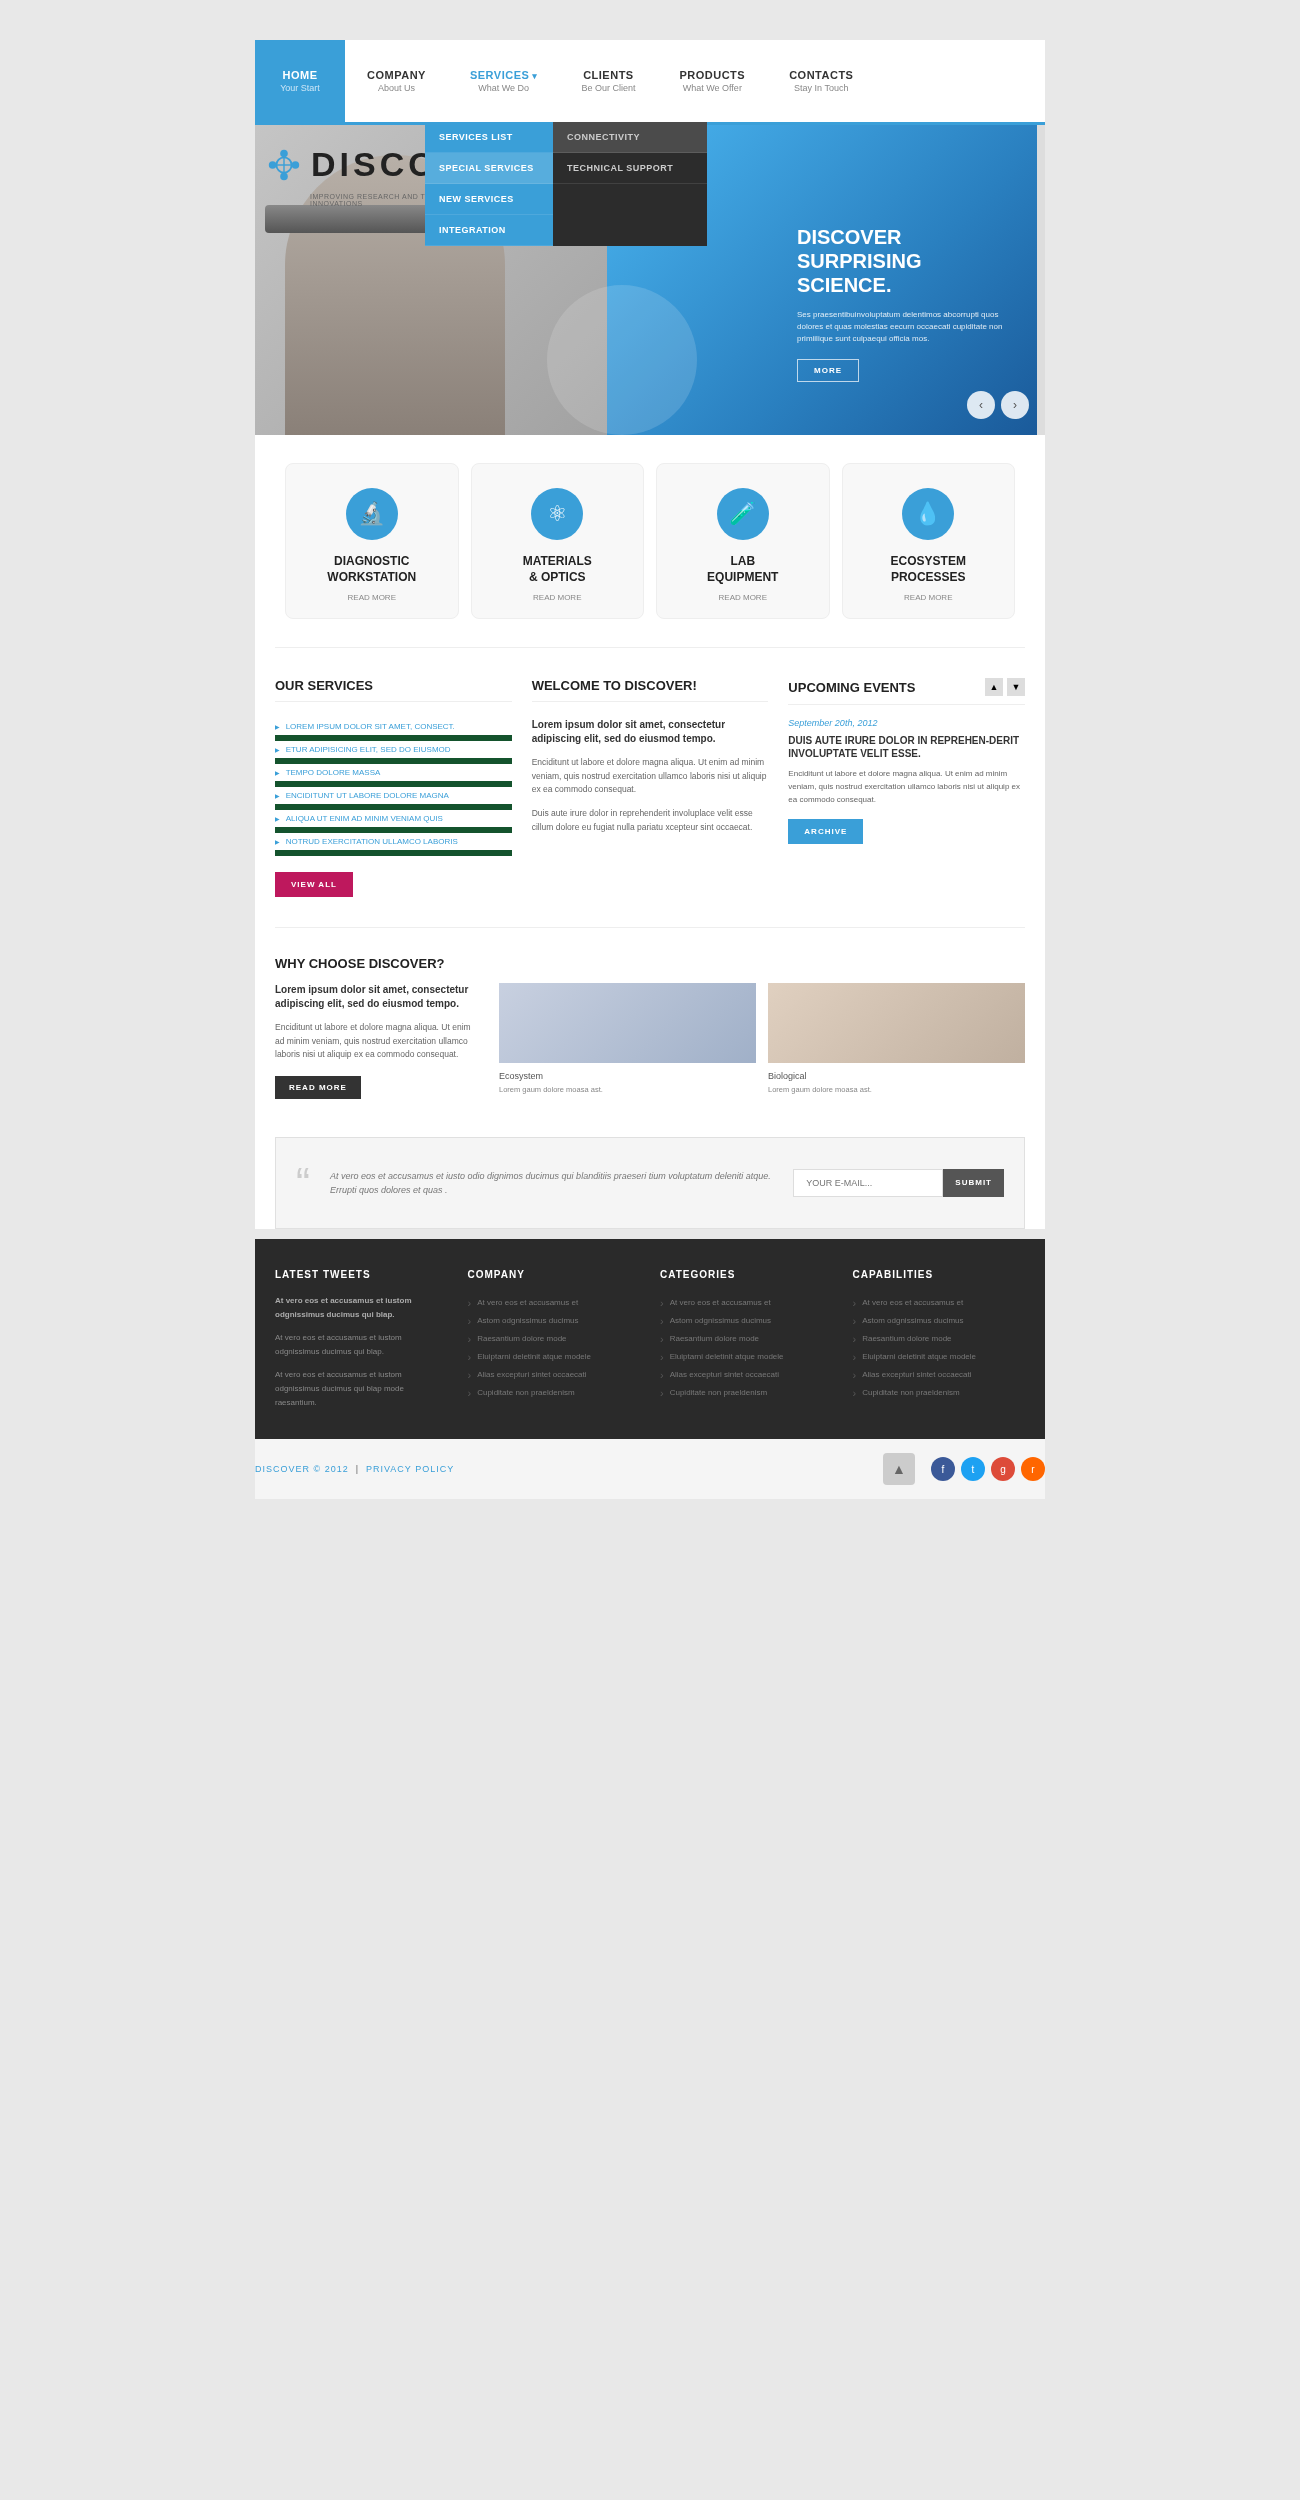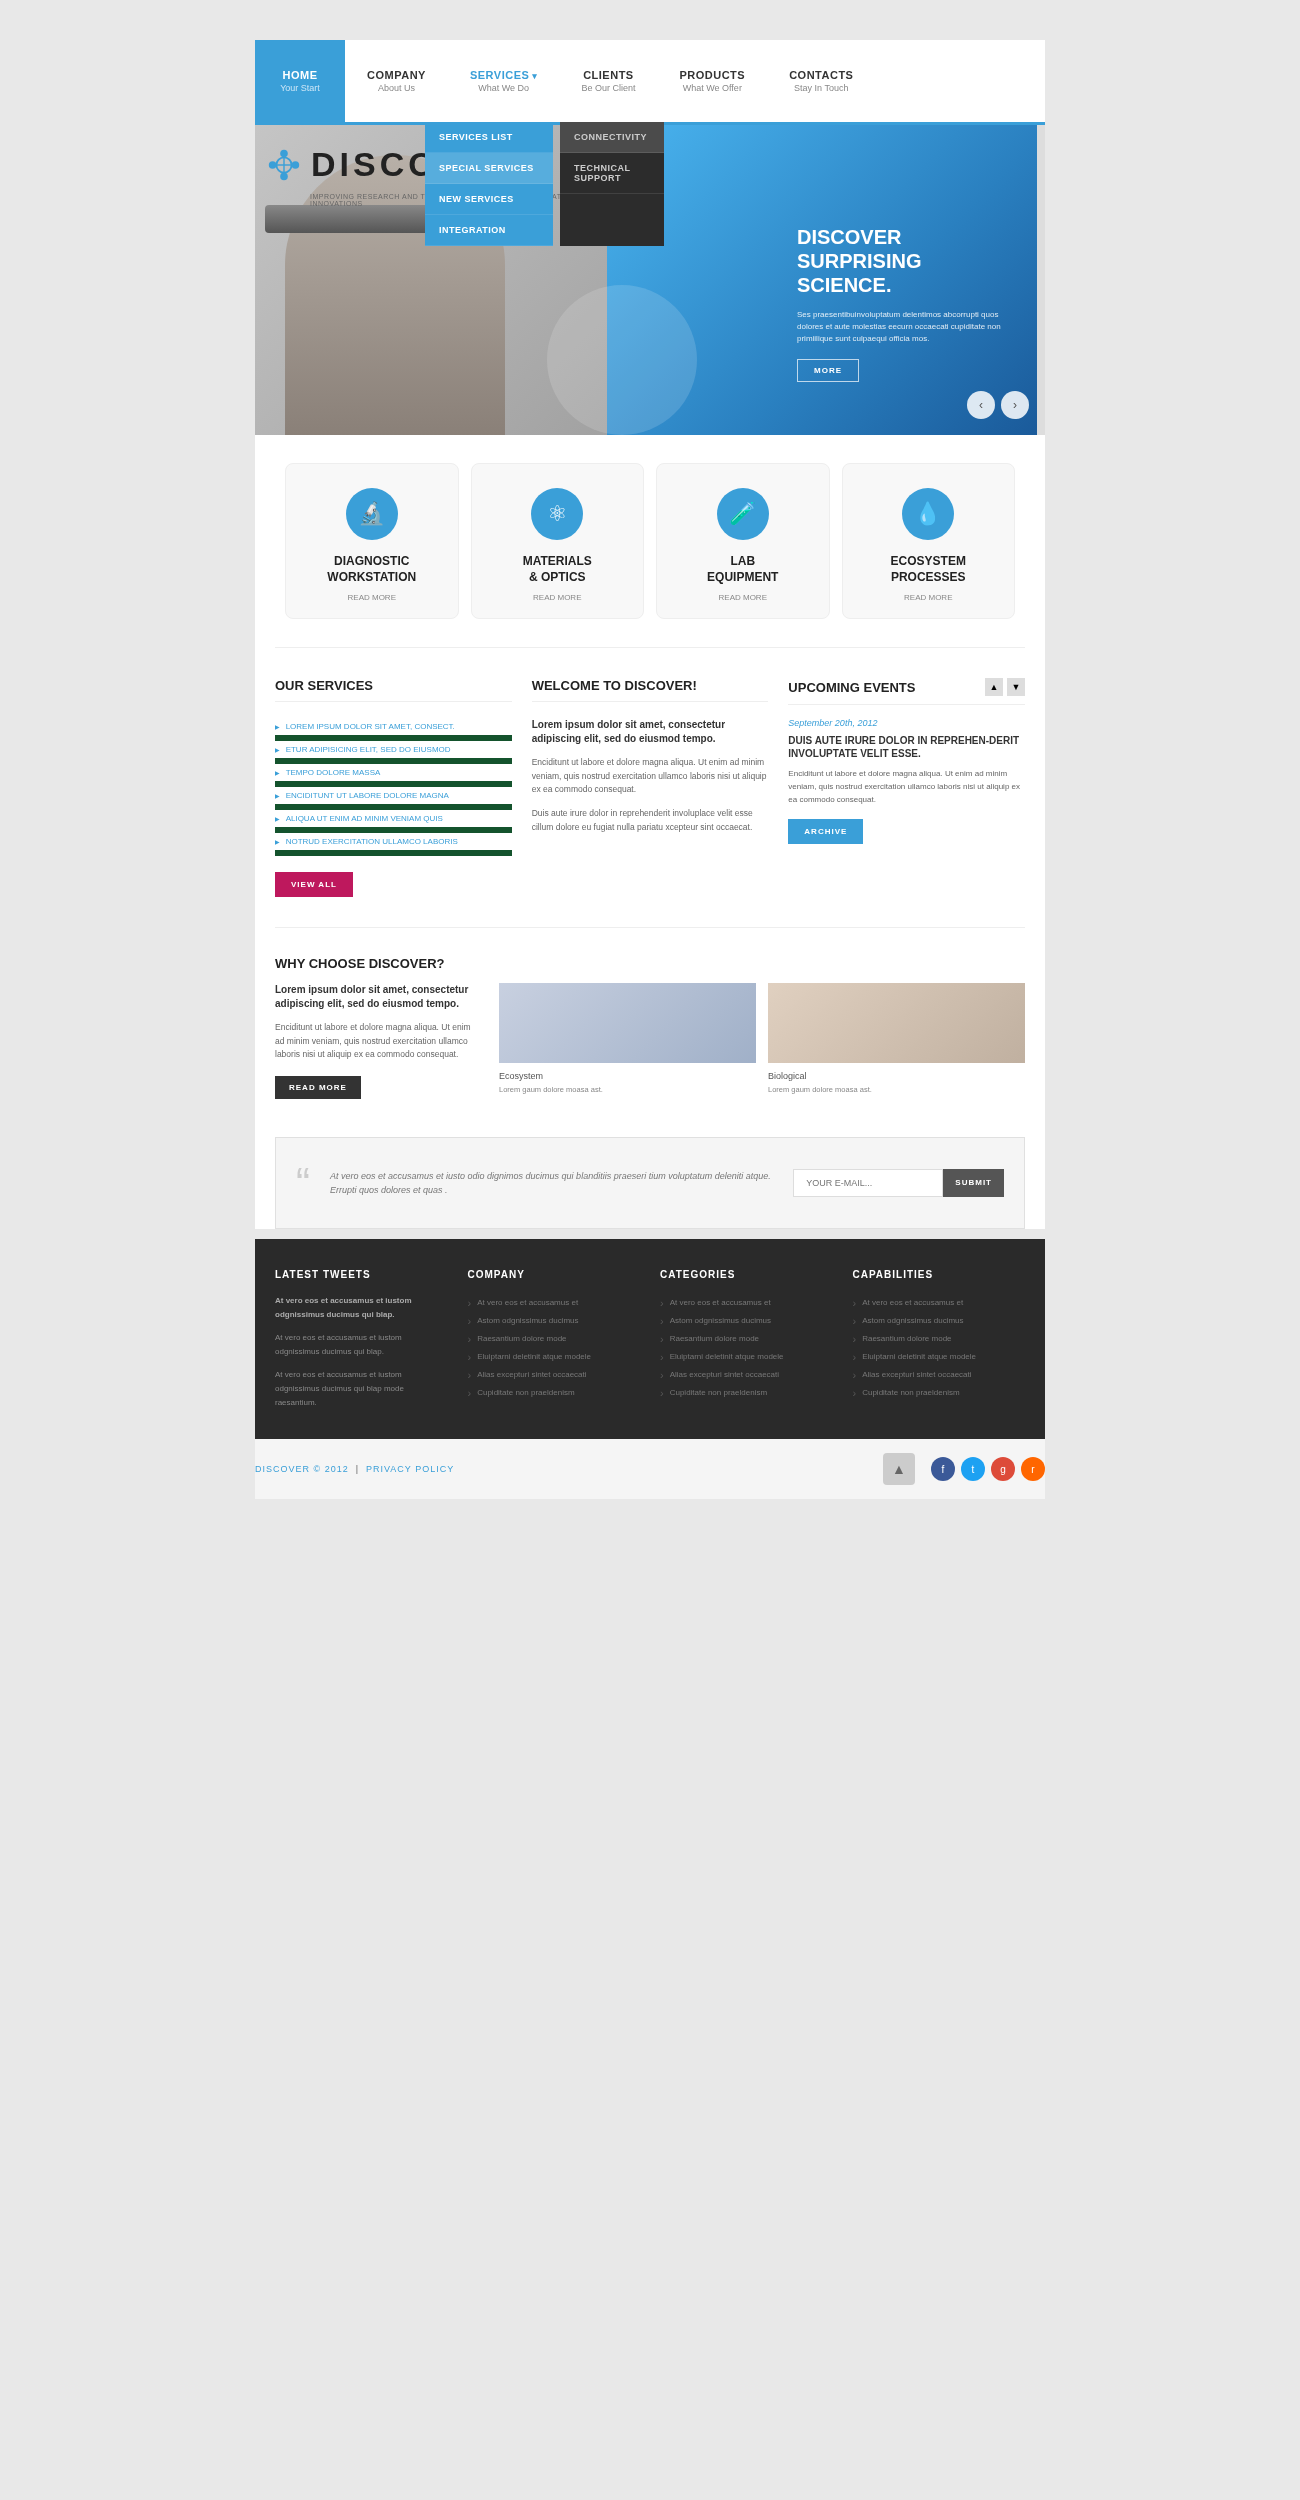--- a/index.html
+++ b/index.html
@@ -66,22 +66,21 @@
       left: 170px;
       display: flex;
       z-index: 100;
     }
     .dropdown-left {
       background: #3a9fd8;
       width: 128px;
     }
     .dropdown-right {
       background: #2c2c2c;
-      width: 104px;
-      margin-left: 7px;
+      width: 154px;
     }
     .dropdown-item {
       padding: 10px 14px;
       font-size: 9px;
       font-weight: bold;
       text-transform: uppercase;
       color: #fff;
       cursor: pointer;
       border-bottom: 1px solid rgba(255,255,255,0.1);
       letter-spacing: 0.5px;
@@ -686,21 +685,21 @@
         <line x1="20" y1="12" x2="20" y2="28" stroke="#3a9fd8" stroke-width="1.5"></line>
         <line x1="12" y1="20" x2="28" y2="20" stroke="#3a9fd8" stroke-width="1.5"></line>
       </svg>
       <div class="hero-logo-text">DISCOVER</div>
     </div>
     <div class="hero-tagline" style="left: 55px; top: 68px; font-size:7px; color:#666; max-width:300px; letter-spacing:0.5px; text-transform:uppercase;">IMPROVING RESEARCH AND TECHNOLOGIES FOR TRANSFORMATIVE INNOVATIONS</div>
 
     <div class="hero-blue">
       <div class="hero-content">
         <div class="hero-title">DISCOVER SURPRISING SCIENCE.</div>
-        <div class="hero-desc">Ses praesentibuinvoluptatum delentimos abcorrupti quos dolores et aute molestias eecurn occaecati cupiditate non primiilique sunt culpaequi officia mos.</div>
+        <div class="hero-desc">Ses praesentibuinvoluptatum delentimos abcorrupti quos dolores et quas molestias eecurn occaecati cupiditate non primiilique sunt culpaequi officia mos.</div>
         <div class="hero-more-btn">MORE</div>
       </div>
     </div>
     <div class="hero-arrows">
       <div class="hero-arrow">‹</div>
       <div class="hero-arrow">›</div>
     </div>
   </div>
 
   <div class="section-wrapper">

